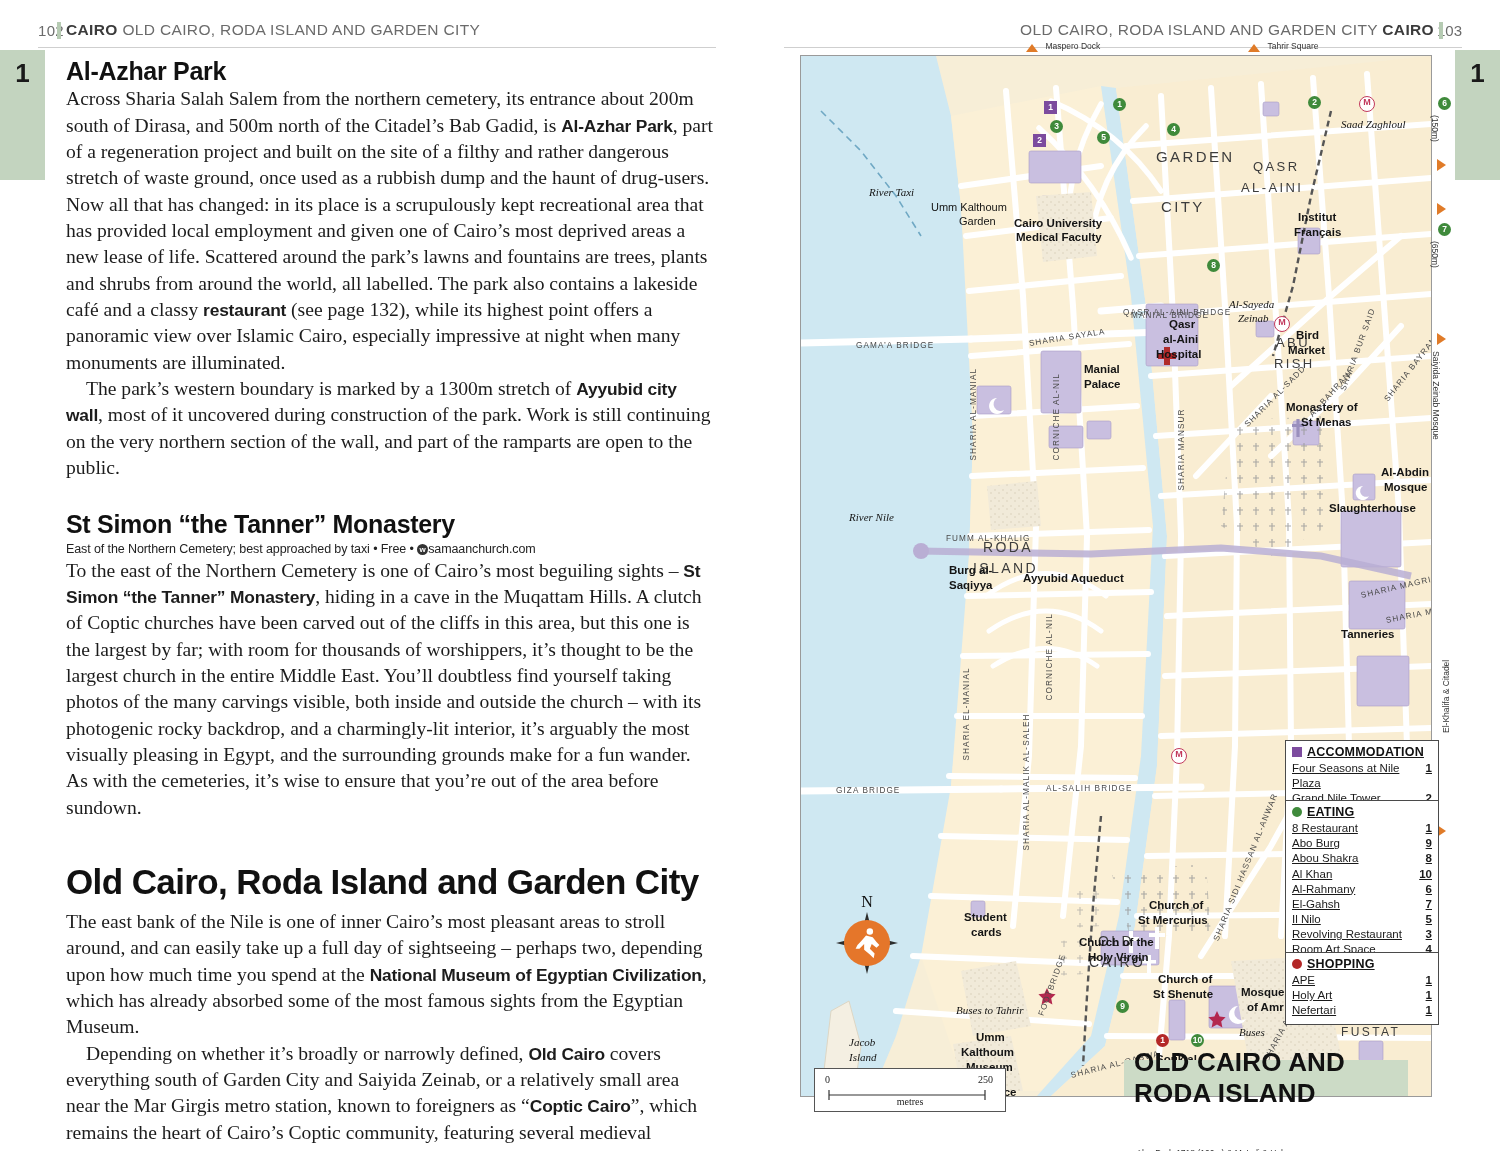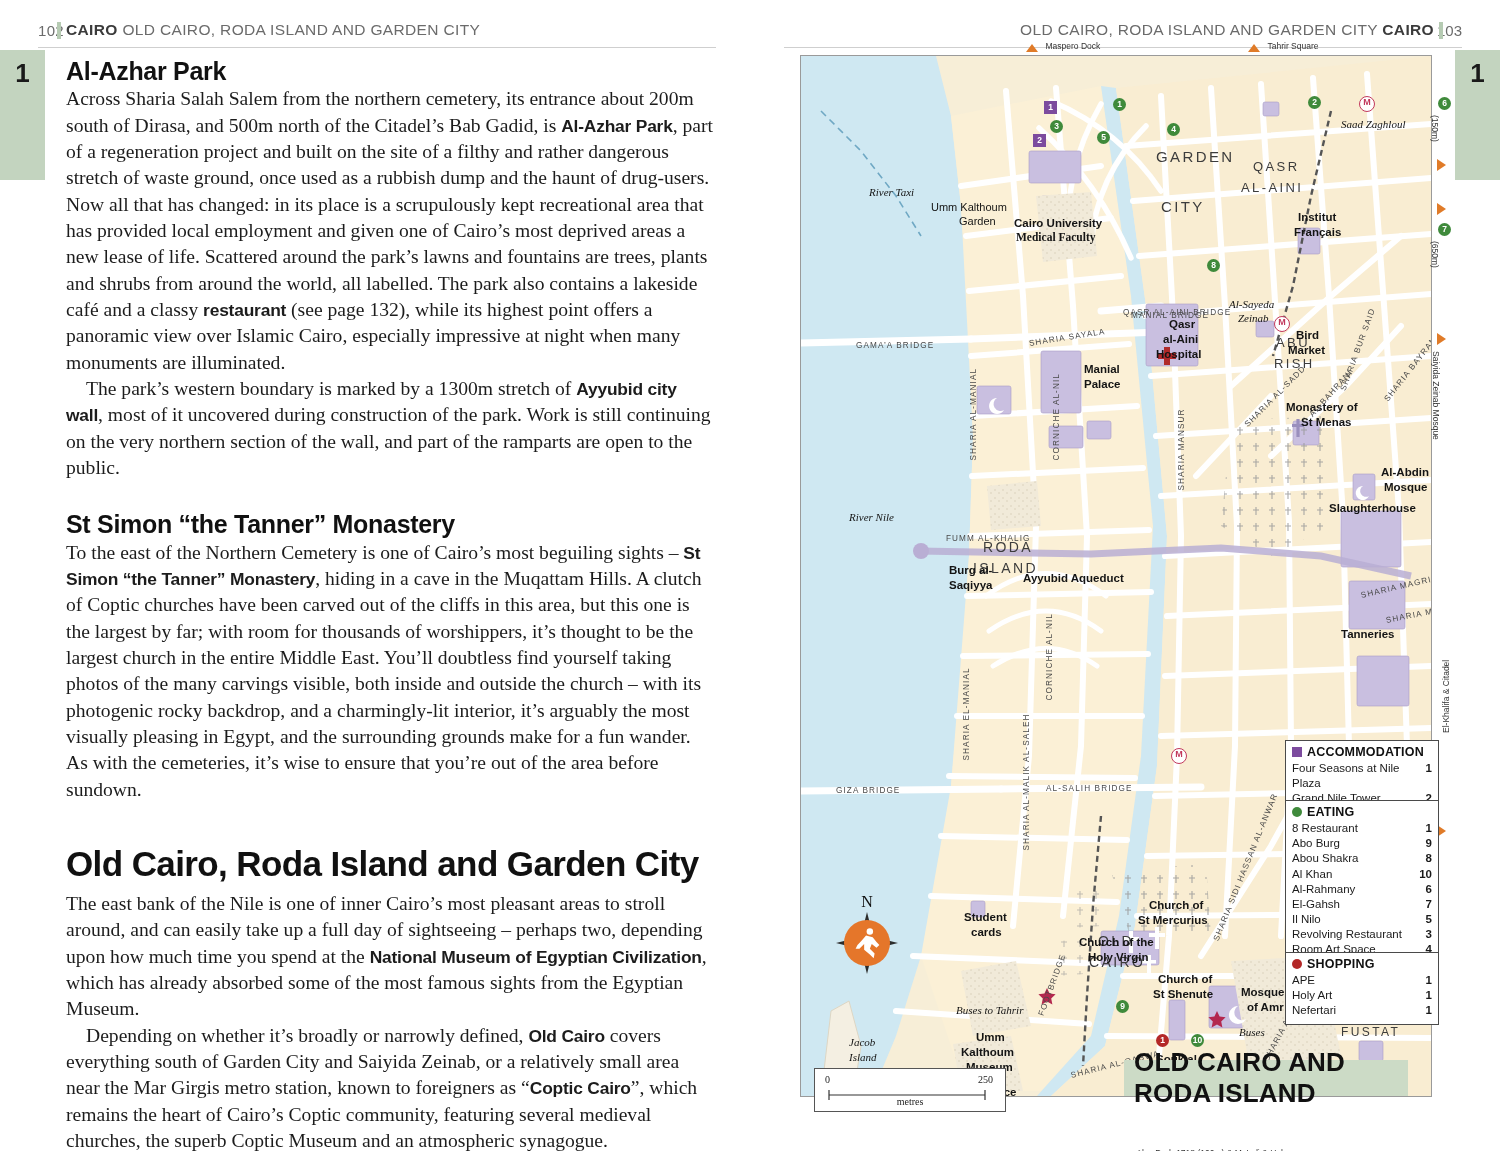--- a/index.html
+++ b/index.html
@@ -56,21 +56,21 @@
   .edge-lbl{position:absolute;font-size:8.5px;color:#333;white-space:nowrap;
             font-family:"Liberation Sans",sans-serif;}
   .tri{width:0;height:0;border-left:6px solid transparent;border-right:6px solid transparent;}
   .tri-up{border-bottom:8px solid #e07b28;}
   .tri-down{border-top:8px solid #e07b28;}
   .tri-right{width:0;height:0;border-top:6px solid transparent;border-bottom:6px solid transparent;
              border-left:9px solid #e07b28;}
 
   
   .legend-box{position:absolute;background:#fff;border:1px solid #4a4a4a;padding:4px 6px 5px 6px;
-              font-family:"Liberation Sans",sans-serif;}
+              font-family:"Liberation Sans",sans-serif;text-decoration:underline;}
   .legend-head{font-size:12.5px;font-weight:bold;color:#111;letter-spacing:.2px;
                display:flex;align-items:center;gap:5px;margin-bottom:2px;}
   .sw{width:10px;height:10px;display:inline-block;}
   .sw.sq{background:#7c4b9e;}
   .sw.ci{background:#3f8a3b;border-radius:50%;}
   .sw.sh{background:#b32727;border-radius:50%;}
   .legend-row{display:flex;justify-content:space-between;font-size:11.5px;color:#1a1a1a;line-height:1.32;}
   .legend-row .num{font-weight:bold;margin-left:10px;}
   .title-band{position:absolute;background:#ccdbc6;display:flex;align-items:center;}
   .title-band span{font-weight:bold;font-size:26px;color:#111;letter-spacing:.2px;}
@@ -117,20 +117,23 @@
     <div class="tabnum">1</div>
   </div>
 
   <div id="col-left">
 
     <div class="sight-title">Al-Azhar Park</div>
     <p class="body-text" style="margin:2px 0 0 0;">Across Sharia Salah Salem from the northern cemetery, its entrance about 200m south of Dirasa, and 500m north of the Citadel’s Bab Gadid, is <b>Al-Azhar Park</b>, part of a regeneration project and built on the site of a filthy and rather dangerous stretch of waste ground, once used as a rubbish dump and the haunt of drug-users. Now all that has changed: in its place is a scrupulously kept recreational area that has provided local employment and given one of Cairo’s most deprived areas a new lease of life. Scattered around the park’s lawns and fountains are trees, plants and shrubs from around the world, all labelled. The park also contains a lakeside café and a classy <b>restaurant</b> (see page 132), while its highest point offers a panoramic view over Islamic Cairo, especially impressive at night when many monuments are illuminated.</p>
     <p class="body-text indent" style="margin:0;">The park’s western boundary is marked by a 1300m stretch of <b>Ayyubid city wall</b>, most of it uncovered during construction of the park. Work is still continuing on the very northern section of the wall, and part of the ramparts are open to the public.</p>
 
     <div class="sight-title" style="margin-top:30px;">St Simon “the Tanner” Monastery</div>
+    <div class="practical" style="margin-top:4px;">
+      <span>East of the Northern Cemetery; best approached by taxi • Free • </span><span class="wicon">w</span><span>samaanchurch.com</span>
+    </div>
     <p class="body-text" style="margin:2px 0 0 0;">To the east of the Northern Cemetery is one of Cairo’s most beguiling sights – <b>St Simon “the Tanner” Monastery</b>, hiding in a cave in the Muqattam Hills. A clutch of Coptic churches have been carved out of the cliffs in this area, but this one is the largest by far; with room for thousands of worshippers, it’s thought to be the largest church in the entire Middle East. You’ll doubtless find yourself taking photos of the many carvings visible, both inside and outside the church – with its photogenic rocky backdrop, and a charmingly-lit interior, it’s arguably the most visually pleasing in Egypt, and the surrounding grounds make for a fun wander. As with the cemeteries, it’s wise to ensure that you’re out of the area before sundown.</p>
 
     <div class="big-title" style="margin-top:43px;">Old Cairo, Roda Island and Garden City</div>
     <p class="body-text" style="margin:8px 0 0 0;">The east bank of the Nile is one of inner Cairo’s most pleasant areas to stroll around, and can easily take up a full day of sightseeing – perhaps two, depending upon how much time you spend at the <b>National Museum of Egyptian Civilization</b>, which has already absorbed some of the most famous sights from the Egyptian Museum.</p>
     <p class="body-text indent" style="margin:0;">Depending on whether it’s broadly or narrowly defined, <b>Old Cairo</b> covers everything south of Garden City and Saiyida Zeinab, or a relatively small area near the Mar Girgis metro station, known to foreigners as “<b>Coptic Cairo</b>”, which remains the heart of Cairo’s Coptic community, featuring several medieval churches, the superb Coptic Museum and an atmospheric synagogue.</p>
 
   </div>
 </div>
 
 <div id="right-page">
@@ -348,21 +351,21 @@
         <div class="maplabel ml-sp" style="left: 297px; top: 877px; font-size: 14px;">OLD</div>
         <div class="maplabel ml-sp" style="left: 288px; top: 898px; font-size: 14px;">CAIRO</div>
         <div class="maplabel ml-sp" style="left: 550px; top: 925px; font-size: 12px;">SITE</div>
         <div class="maplabel ml-sp" style="left: 560px; top: 947px; font-size: 12px;">OF</div>
         <div class="maplabel ml-sp" style="left: 540px; top: 969px; font-size: 12px;">FUSTAT</div>
       </div>
     <div id="place-labels">
         <div class="maplabel" style="left: 130px; top: 145px; font-size: 11px;">Umm Kalthoum</div>
         <div class="maplabel" style="left: 158px; top: 159px; font-size: 11px;">Garden</div>
         <div class="maplabel ml-b" style="left: 213px; top: 161px; font-size: 11.5px;">Cairo University</div>
-        <div class="maplabel ml-b" style="left: 215px; top: 175px; font-size: 11.5px; font-family: Liberation Serif, serif;">Medical Faculty</div>
+        <div class="maplabel ml-b" style="left: 215px; top: 175px; font-size: 11.5px;">Medical Faculty</div>
         <div class="maplabel ml-b" style="left: 497px; top: 155px; font-size: 11.5px;">Institut</div>
         <div class="maplabel ml-b" style="left: 493px; top: 170px; font-size: 11.5px;">Français</div>
         <div class="maplabel ml-it" style="left: 540px; top: 62px; font-size: 11px;">Saad Zaghloul</div>
         <div class="maplabel ml-b" style="left: 368px; top: 262px; font-size: 11.5px;">Qasr</div>
         <div class="maplabel ml-b" style="left: 362px; top: 277px; font-size: 11.5px;">al-Aini</div>
         <div class="maplabel ml-b" style="left: 355px; top: 292px; font-size: 11.5px;">Hospital</div>
         <div class="maplabel ml-b" style="left: 283px; top: 307px; font-size: 11.5px;">Manial</div>
         <div class="maplabel ml-b" style="left: 283px; top: 322px; font-size: 11.5px;">Palace</div>
         <div class="maplabel ml-it" style="left: 428px; top: 242px; font-size: 11px;">Al-Sayeda</div>
         <div class="maplabel ml-it" style="left: 437px; top: 256px; font-size: 11px;">Zeinab</div>

